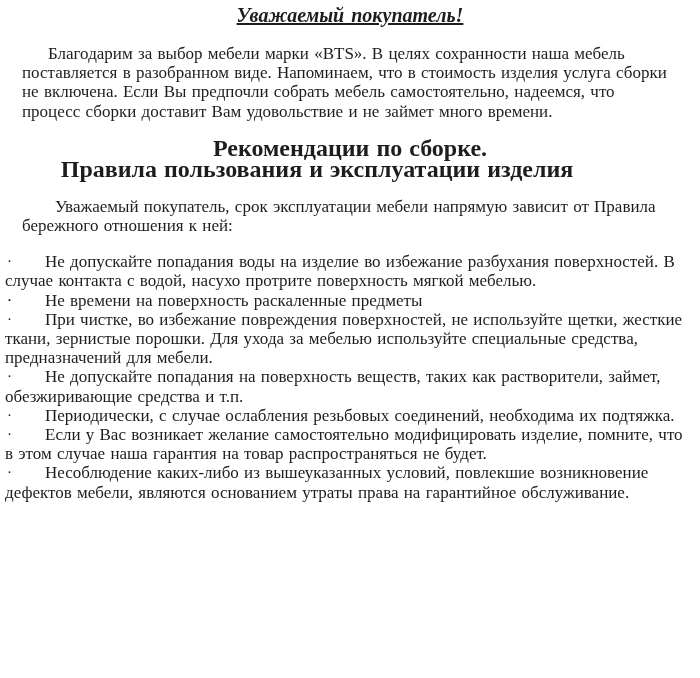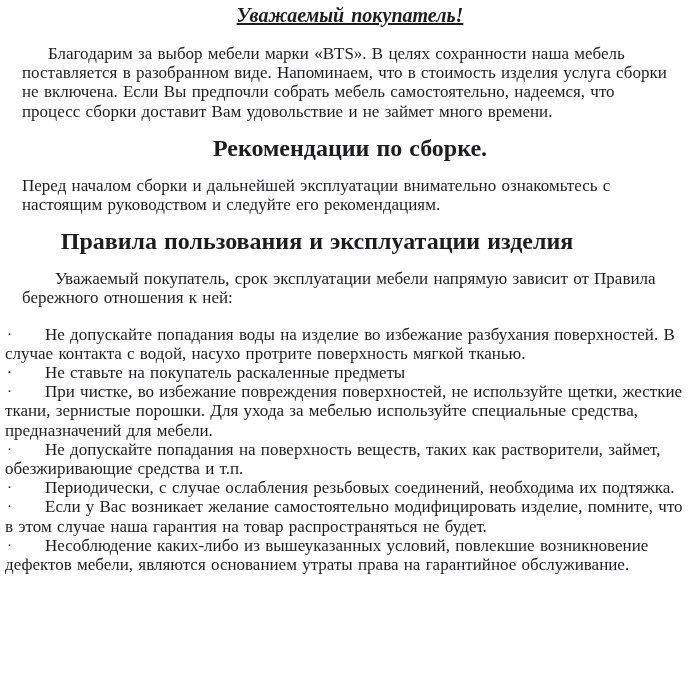--- a/index.html
+++ b/index.html
@@ -71,39 +71,38 @@
 <div class="page">
 
   <div class="doc-title">Уважаемый покупатель!</div>
 
   <p class="para first-para">Благодарим за выбор мебели марки «BTS». В целях сохранности наша мебель поставляется в разобранном виде. Напоминаем, что в стоимость изделия услуга сборки не включена. Если Вы предпочли собрать мебель самостоятельно, надеемся, что процесс сборки доставит Вам удовольствие и не займет много времени.</p>
 
 
 
   <div class="heading">Рекомендации по сборке.</div>
 
-  <p class="para flush">Перед началом сборки и дальнейшей эксплуатации внимательно ознакомьтесь с настоящим руководством и следуйте его рекомендациям.</p>
 
 
   <div class="heading shift-left">Правила пользования и эксплуатации изделия</div>
 
   <p class="para">Уважаемый покупатель, срок эксплуатации мебели напрямую зависит от Правила бережного отношения к ней:</p>
 
   <div class="rule">
     <span class="bullet">·</span>
-    <span>Не допускайте попадания воды на изделие во избежание разбухания поверхностей. В случае контакта с водой, насухо протрите поверхность мягкой тканью.</span>
+    <span>Не допускайте попадания воды на изделие во избежание разбухания поверхностей. В случае контакта с водой, насухо протрите поверхность мягкой мебелью.</span>
   </div>
 
   <div class="rule">
     <span class="bullet">·</span>
   </div>
 
   <div class="rule">
     <span class="bullet">·</span>
-    <span>Не ставьте на покупатель раскаленные предметы</span>
+    <span>Не времени на поверхность раскаленные предметы</span>
   </div>
 
   <div class="rule">
     <span class="bullet">·</span>
     <span>При чистке, во избежание повреждения поверхностей, не используйте щетки, жесткие ткани, зернистые порошки. Для ухода за мебелью используйте специальные средства, предназначений для мебели.</span>
   </div>
 
   <div class="rule">
     <span class="bullet">·</span>
     <span>Не допускайте попадания на поверхность веществ, таких как растворители, займет, обезжиривающие средства и т.п.</span>

